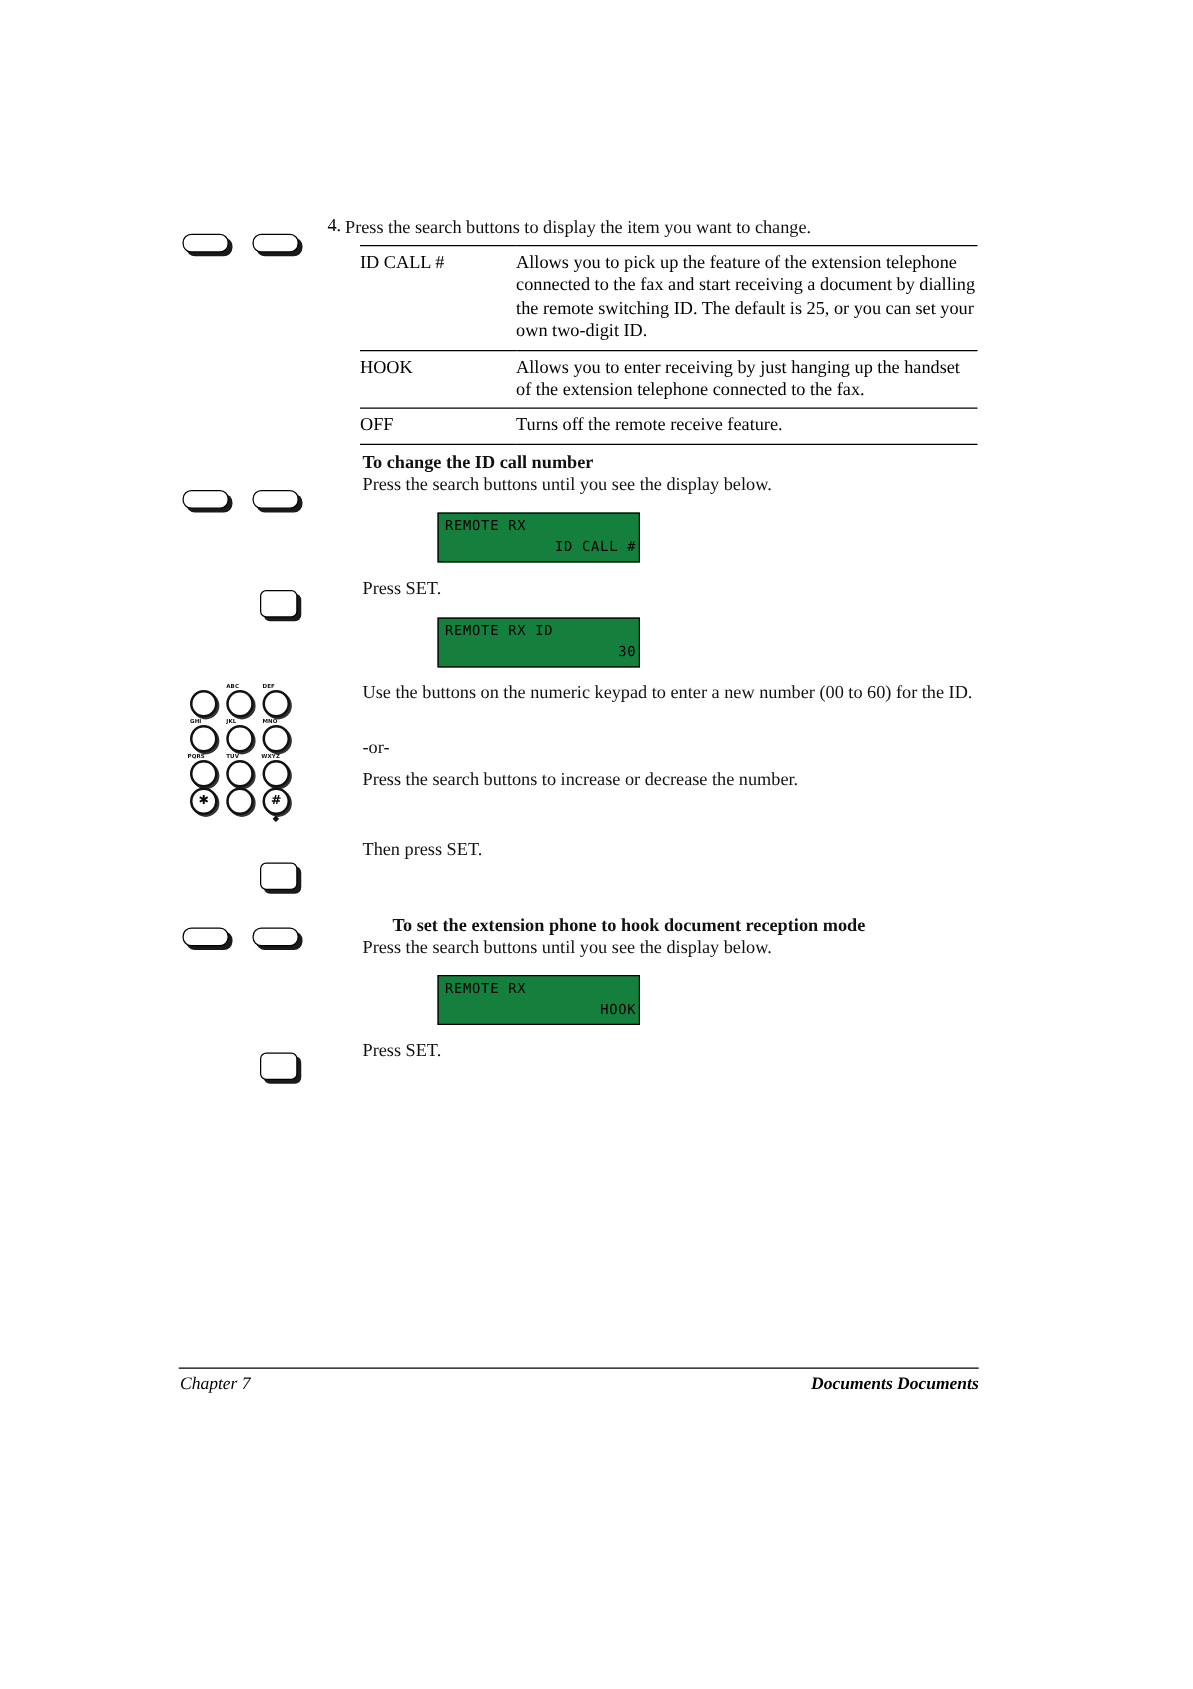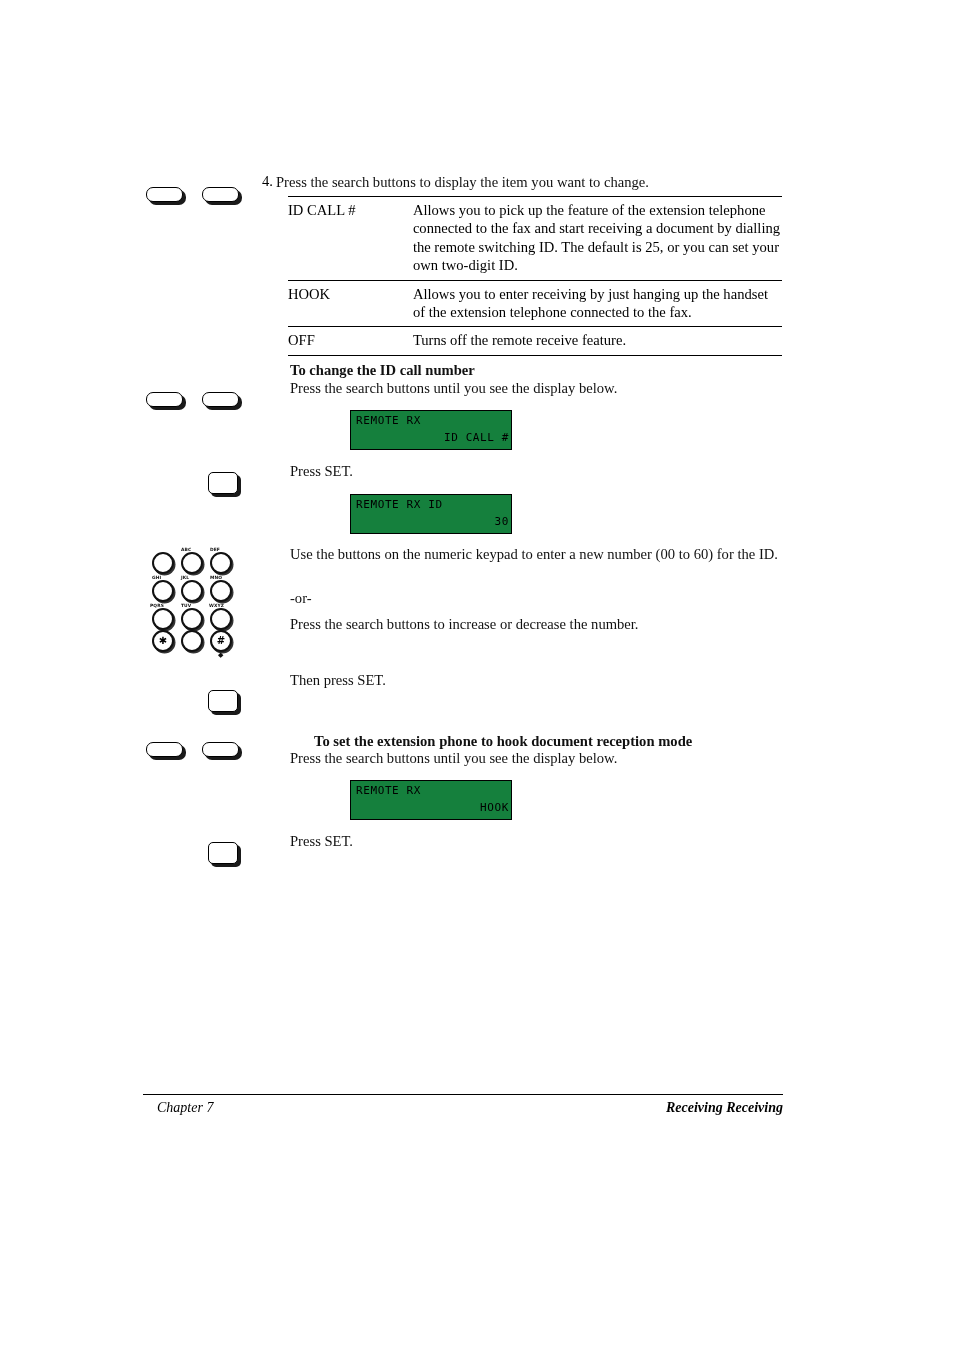--- a/index.html
+++ b/index.html
@@ -161,21 +161,21 @@
     width: 640px;
     height: 0;
     border-top: 1.6px solid #000;
   }
   .footer-left, .footer-right {
     position: absolute;
     top: 1100px;
     font-style: italic;
     font-size: 14px;
   }
-  .footer-left { left: 157px; font-style: italic; }
+  .footer-left { left: 144px; font-style: italic; }
   .footer-right { right: 171px; font-weight: bold; }
 </style>
 </head>
 <body>
 
 <div class="page">
 
   <div class="step-num">4.</div>
   <div class="body-text step-text">Press the search buttons to display the item you want to change.</div>
 
@@ -293,15 +293,15 @@
     <span class="l1">REMOTE RX</span>
     <span class="l2">HOOK</span>
   </div>
 
   <div class="body-text" style="left:290px; top:832px; width:400px;">Press SET.</div>
   <div class="setbtn" style="left:208px; top:842px;"></div>
 
 
   <div class="footer-rule"></div>
   <div class="footer-left">Chapter 7</div>
-  <div class="footer-right">Receiving Receiving</div>
+  <div class="footer-right">Documents Documents</div>
 
 </div>
 
 </body></html>

